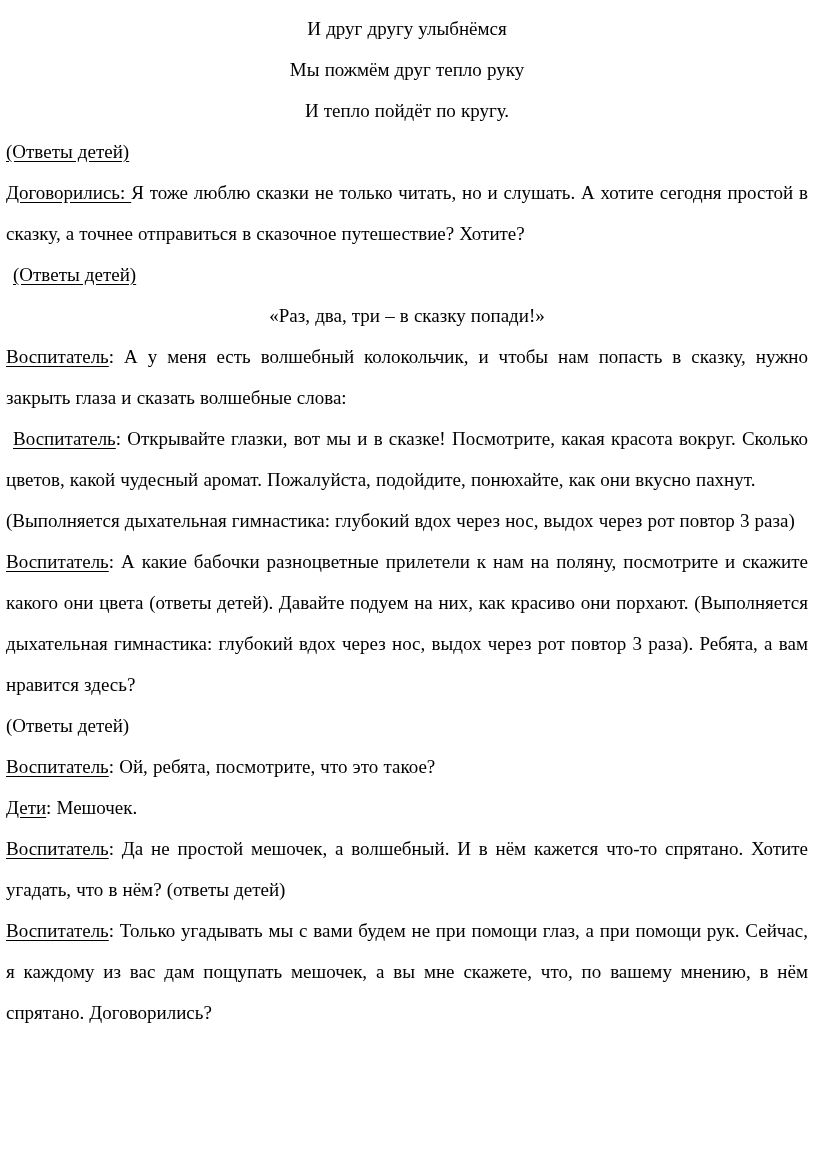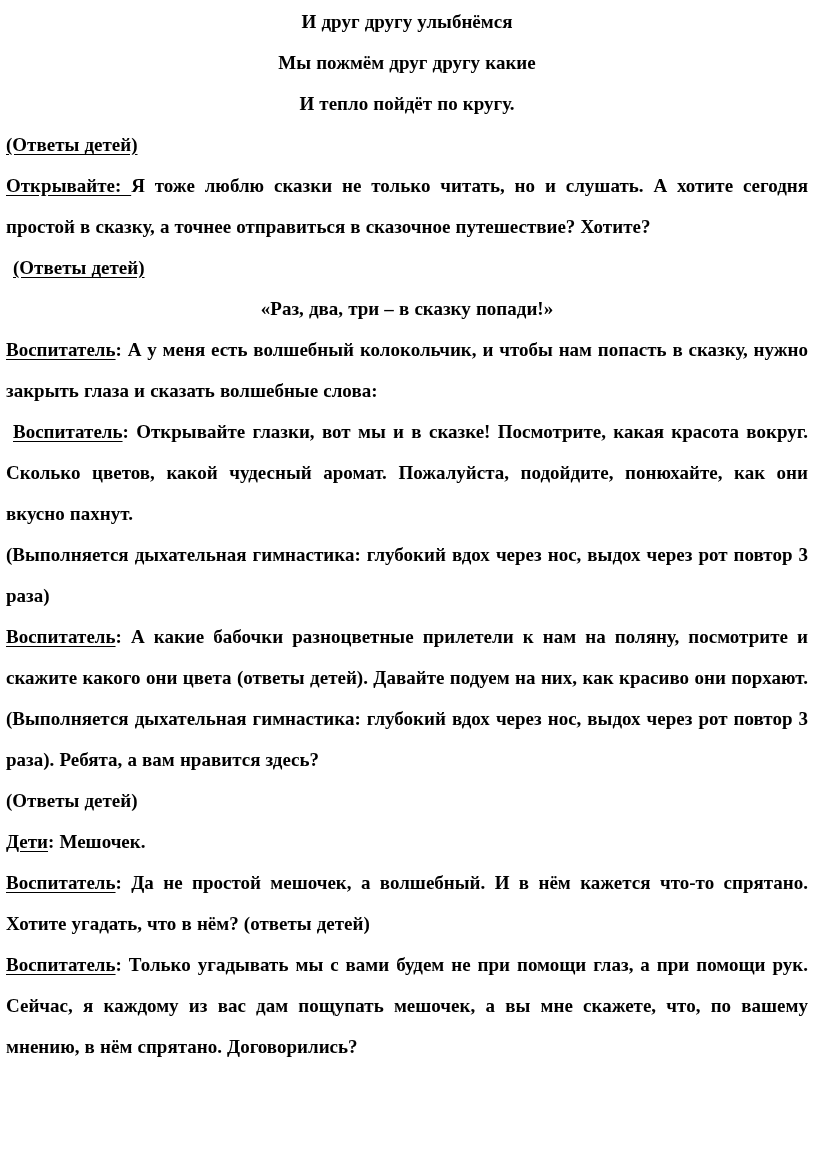--- a/index.html
+++ b/index.html
@@ -9,48 +9,48 @@
   body {
     width: 816px;
     height: 1175px;
     background: #ffffff;
     color: #000000;
     font-family: "Liberation Serif", serif;
     font-size: 19px;
     overflow: hidden;
   }
   #doc {
-    padding: 1px 8px 0 6px;
-    font-weight: bold;
+    padding: 8px 8px 0 6px;
   }
   p.para {
     margin: 0;
     line-height: 41px;
     text-align: justify;
     word-spacing: 0.02em;
   }
   p.align-center { text-align: center; }
   .u {
     text-decoration: underline;
     text-underline-offset: 3px;
   }
   .indented { text-indent: 7px; }
 </style>
 </head>
 <body style="background: rgb(255, 255, 255); color: rgb(0, 0, 0);">
 
 <div id="doc">
     <p class="para align-center"><span>И друг другу улыбнёмся</span></p>
-    <p class="para align-center"><span>Мы пожмём друг другу какие</span></p>
+    <p class="para align-center"><span>Мы пожмём друг тепло руку</span></p>
     <p class="para align-center"><span>И тепло пойдёт по кругу.</span></p>
     <p class="para align-justify"><span class="u">(Ответы детей)</span></p>
-    <p class="para align-justify"><span class="u">Открывайте: </span><span>Я тоже люблю сказки не только читать, но и слушать. А хотите сегодня простой в сказку, а точнее отправиться в сказочное путешествие? Хотите?</span></p>
+    <p class="para align-justify"><span class="u">Договорились: </span><span>Я тоже люблю сказки не только читать, но и слушать. А хотите сегодня простой в сказку, а точнее отправиться в сказочное путешествие? Хотите?</span></p>
     <p class="para align-justify indented"><span class="u">(Ответы детей)</span></p>
     <p class="para align-center"><span>«Раз, два, три – в сказку попади!»</span></p>
     <p class="para align-justify"><span class="u">Воспитатель</span><span>: А у меня есть волшебный колокольчик, и чтобы нам попасть в сказку, нужно закрыть глаза и сказать волшебные слова:</span></p>
     <p class="para align-justify indented"><span class="u">Воспитатель</span><span>: Открывайте глазки, вот мы и в сказке! Посмотрите, какая красота вокруг. Сколько цветов, какой чудесный аромат. Пожалуйста, подойдите, понюхайте, как они вкусно пахнут.</span></p>
     <p class="para align-justify"><span>(Выполняется дыхательная гимнастика: глубокий вдох через нос, выдох через рот повтор 3 раза)</span></p>
     <p class="para align-justify"><span class="u">Воспитатель</span><span>: А какие бабочки разноцветные прилетели к нам на поляну, посмотрите и скажите какого они цвета (ответы детей). Давайте подуем на них, как красиво они порхают. (Выполняется дыхательная гимнастика: глубокий вдох через нос, выдох через рот  повтор 3 раза). Ребята, а вам нравится здесь?</span></p>
     <p class="para align-justify"><span>(Ответы детей)</span></p>
+    <p class="para align-justify"><span class="u">Воспитатель</span><span>: Ой, ребята, посмотрите, что это такое?</span></p>
     <p class="para align-justify"><span class="u">Дети</span><span>: Мешочек.</span></p>
     <p class="para align-justify"><span class="u">Воспитатель</span><span>: Да не простой мешочек, а волшебный. И в нём кажется что-то спрятано. Хотите угадать, что в нём? (ответы детей)</span></p>
     <p class="para align-justify"><span class="u">Воспитатель</span><span>: Только угадывать мы с вами будем не при помощи глаз, а при помощи рук. Сейчас, я каждому из вас дам пощупать мешочек, а вы мне скажете, что, по вашему мнению, в нём спрятано. Договорились?</span></p>
   </div>
 
 </body></html>

